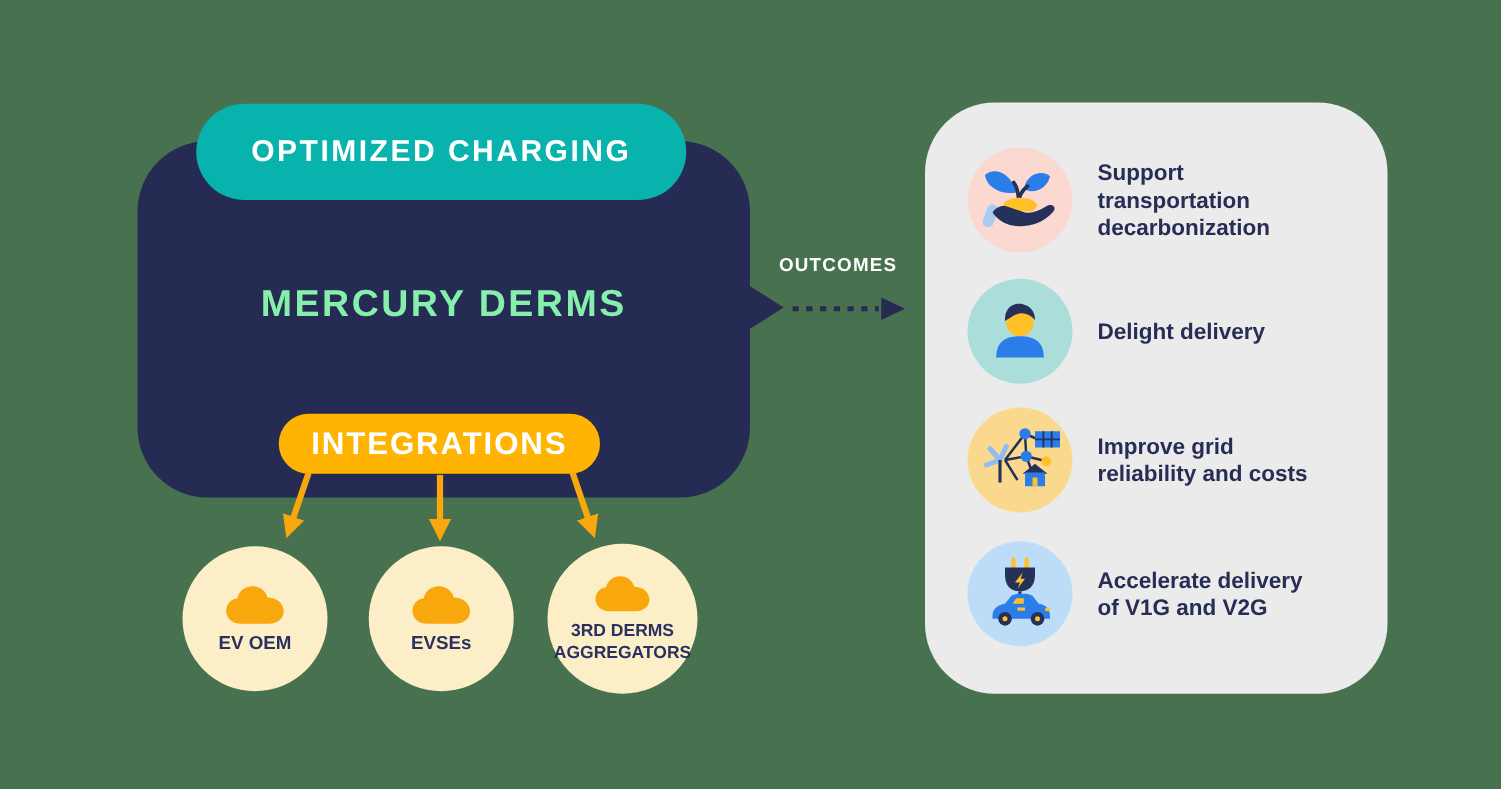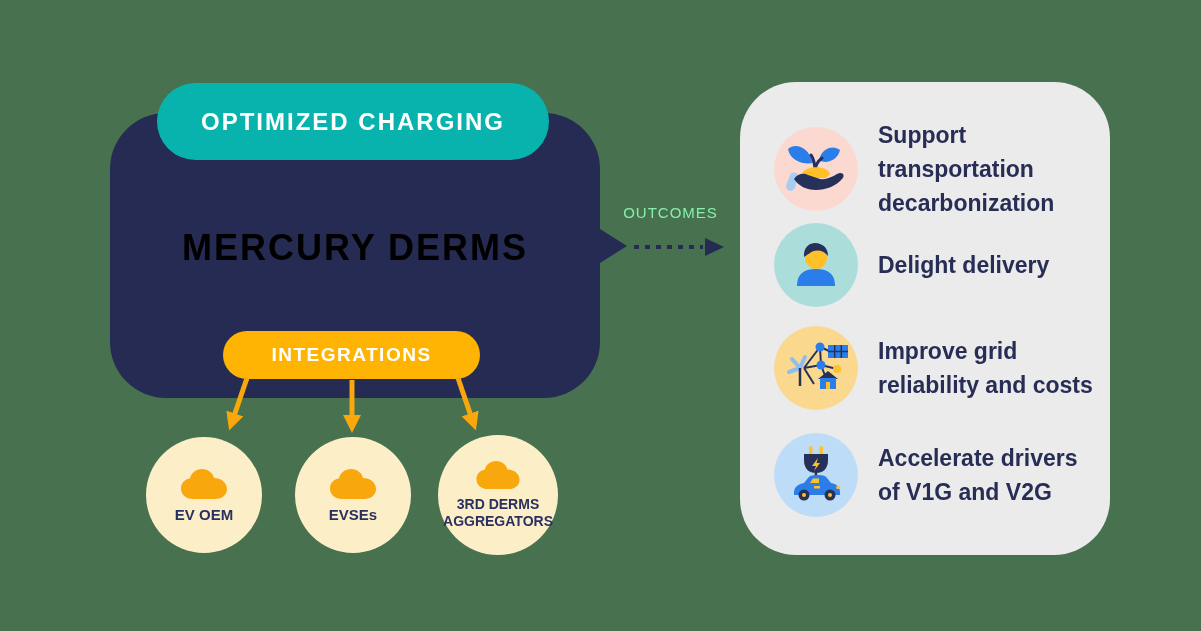--- a/index.html
+++ b/index.html
@@ -3,47 +3,47 @@
 <meta charset="utf-8">
 <style>
   html,body{margin:0;padding:0;background:#48714F;}
   .canvas{
     position:relative;width:1201px;height:631px;background:#48714F;overflow:hidden;
     font-family:"Liberation Sans",sans-serif;
   }
   .abs{position:absolute;}
   
   .navy-box{left:110px;top:113px;width:490px;height:285px;background:#252B52;border-radius:56px;}
-  .box-title{left:110px;top:227px;width:490px;text-align:center;color:#000000;
-    font-size:36px;font-weight:700;letter-spacing:2px;}
+  .box-title{left:110px;top:227px;width:490px;text-align:center;color:#86efac;
+    font-size:30px;font-weight:700;letter-spacing:2px;}
   .pill{display:flex;align-items:center;justify-content:center;color:#fff;font-weight:700;}
   .pill-optimized{left:157px;top:83px;width:392px;height:77px;border-radius:39px;
     background:#09B3AD;font-size:24px;letter-spacing:2px;}
   .pill-integrations{left:223px;top:331px;width:257px;height:48px;border-radius:24px;
-    background:#FFB404;font-size:19px;letter-spacing:1.5px;}
+    background:#FFB404;font-size:25px;letter-spacing:1.5px;}
   
   .node{position:absolute;border-radius:50%;background:#FCEFC8;display:flex;flex-direction:column;
     align-items:center;justify-content:center;}
   .node-1{left:146px;top:437px;width:116px;height:116px;}
   .node-2{left:295px;top:437px;width:116px;height:116px;}
   .node-3{left:438px;top:435px;width:120px;height:120px;}
   .node-label{margin-top:6px;color:#2A3060;font-weight:700;font-size:15px;line-height:17px;
     text-align:center;white-space:pre-line;}
   .node-3 .node-label{font-size:14px;}
   
-  .outcomes-label{left:608px;top:204px;width:125px;text-align:center;color:#86efac;
-    font-weight:400;font-size:15px;letter-spacing:1px;}
+  .outcomes-label{left:608px;top:204px;width:125px;text-align:center;color:#ffffff;
+    font-weight:700;font-size:15px;letter-spacing:1px;}
   
   .panel{left:740px;top:82px;width:370px;height:473px;background:#EBEBEB;border-radius:56px;}
   .row{position:absolute;left:774px;display:flex;align-items:center;gap:20px;}
   .row-1{top:118px;} .row-2{top:223px;} .row-3{top:326px;} .row-4{top:433px;}
   .icon-circle{width:84px;height:84px;border-radius:50%;flex:none;}
   .bg-pink{background:#FBD9D0;} .bg-teal{background:#ABDDDB;}
   .bg-yellow{background:#FAD98F;} .bg-blue{background:#BDDCF8;}
-  .row-text{font-size:23px;font-weight:700;color:#272D55;line-height:34px;
+  .row-text{font-size:18px;font-weight:700;color:#272D55;line-height:22px;
     white-space:pre-line;width:228px;}
   svg{display:block;}
 </style>
 </head>
 <body>
 
 <div class="canvas">
 
   <div class="abs navy-box"></div>
 
@@ -156,17 +156,17 @@
         <path d="M20,60 C20,54 24,51 30,50 L34,45 C35,43 38,42 42,42 H45 C49,42 52,43 53,45 L57,50 C63,51 66,54 66,60 L66,62 H20 Z" fill="#2B7DE9"></path>
         <path d="M36,50 L39,45.5 H45 V50 Z" fill="#FFC127"></path>
         <rect x="40" y="53" width="6" height="2.5" fill="#FFC127"></rect>
         <rect x="62" y="53" width="4" height="3" rx="1.5" fill="#FFC127"></rect>
         <circle cx="30" cy="62" r="5.5" fill="#263159"></circle>
           <circle cx="30" cy="62" r="2" fill="#FFC127"></circle>
         <circle cx="56" cy="62" r="5.5" fill="#263159"></circle>
           <circle cx="56" cy="62" r="2" fill="#FFC127"></circle>
       </svg>
     </div>
-    <div class="row-text">Accelerate drivers
+    <div class="row-text">Accelerate delivery
 of V1G and V2G</div>
   </div>
 
 </div>
 
 </body></html>

